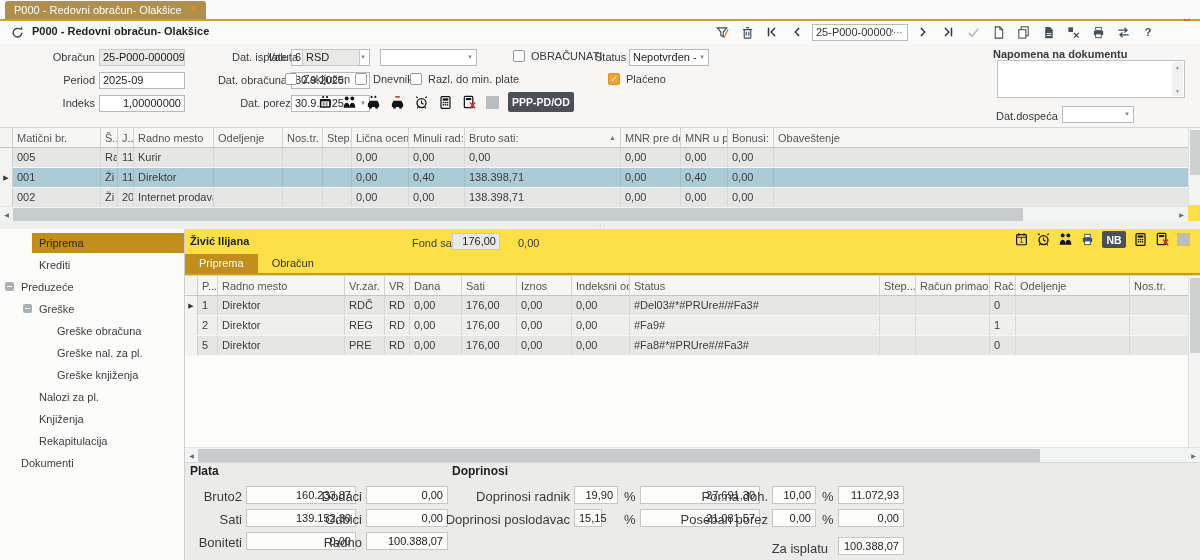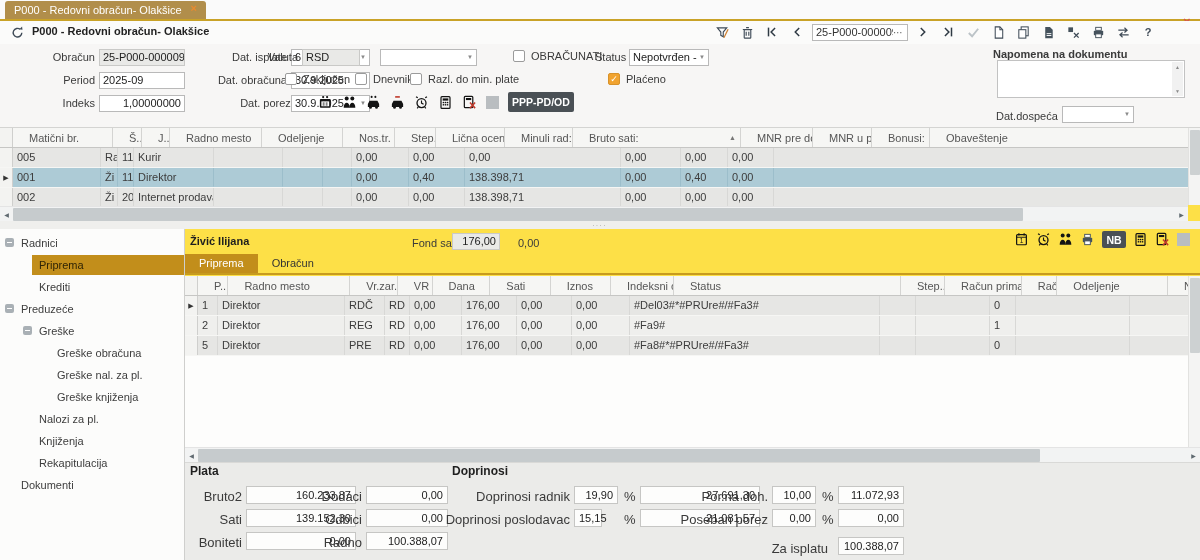--- a/index.html
+++ b/index.html
@@ -42,21 +42,21 @@
   .darkbtn{background:#4a5055;color:#fff;font-size:10.5px;font-weight:bold;display:flex;align-items:center;
            justify-content:center;border-radius:2px;}
   .graysq{width:13px;height:13px;background:#b9bdc0;}
   .nap{background:#fff;border:1px solid #c2c2c2;box-sizing:border-box;}
   .nap-sb{position:absolute;right:1px;top:1px;bottom:1px;width:11px;background:#f1f1f1;display:flex;
           flex-direction:column;justify-content:space-between;align-items:center;padding:2px 0;box-sizing:border-box;
           font-size:5px;color:#8a8a8a;}
   
   .grid-h{display:flex;background:#f6f6f4;border-bottom:1px solid #c6c6c4;}
   .gh{box-sizing:border-box;padding:0 4px;line-height:18px;height:19px;font-size:11px;color:#565656;
-      border-right:1px solid #d4d4d2;white-space:nowrap;overflow:hidden;display:flex;align-items:center;margin-left:12px;}
+      border-right:1px solid #d4d4d2;white-space:nowrap;overflow:hidden;display:flex;align-items:center;}
   .grid-r{display:flex;background:#e6e6e4;border-bottom:1px solid #f6f6f4;}
   .gc{box-sizing:border-box;padding:0 4px;line-height:18px;height:19px;font-size:11px;color:#3c3c3c;
       border-right:1px solid #d8d8d6;white-space:nowrap;overflow:hidden;}
   .grid-r.selected{background:#adcbd6;}
   .grid-r.selected .gc{border-right-color:#9cbecb;border-bottom:1px solid #adcbd6;}
   .rs{box-sizing:border-box;width:13px;height:19px;background:#f3f3f1;border-right:1px solid #cfcfcd;
       display:flex;align-items:center;justify-content:center;font-size:7px;color:#333;flex:0 0 auto;}
   .sort{margin-left:auto;font-size:7px;color:#777;}
   
   .m0{width:88px}.m1{width:17px}.m2{width:16px}.m3{width:80px}.m4{width:69px}.m5{width:40px}.m6{width:29px}
@@ -492,24 +492,20 @@
   </div>
 
   <div class="hscroll" style="left:0;top:206px;width:1188px">
     <span class="sb-arrow">◀</span>
     <div class="sb-thumb" style="width:1010px"></div>
     <span class="sb-arrow" style="margin-left:auto">▶</span>
   </div>
   <div class="splitter">∙∙∙∙</div>
 
   <div class="sidebar">
-    <div class="sb-item lvl0">
-      <span class="tbox"></span>
-      <span class="sb-label">Radnici</span>
-    </div>
     <div class="sb-item lvl1 selected">
       <span class="sb-label">Priprema</span>
     </div>
     <div class="sb-item lvl1">
       <span class="sb-label">Krediti</span>
     </div>
     <div class="sb-item lvl0">
       <span class="tbox"></span>
       <span class="sb-label">Preduzeće</span>
     </div>

